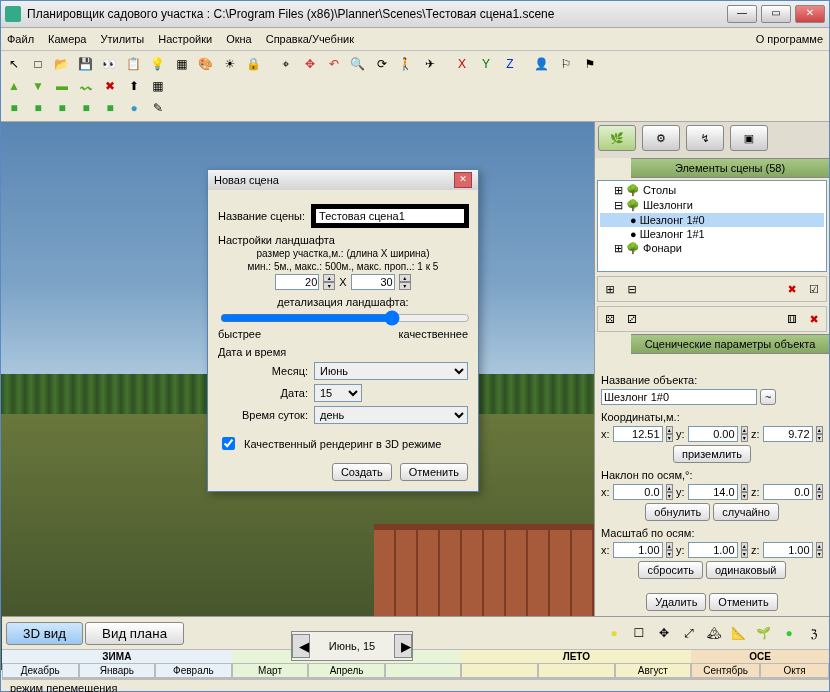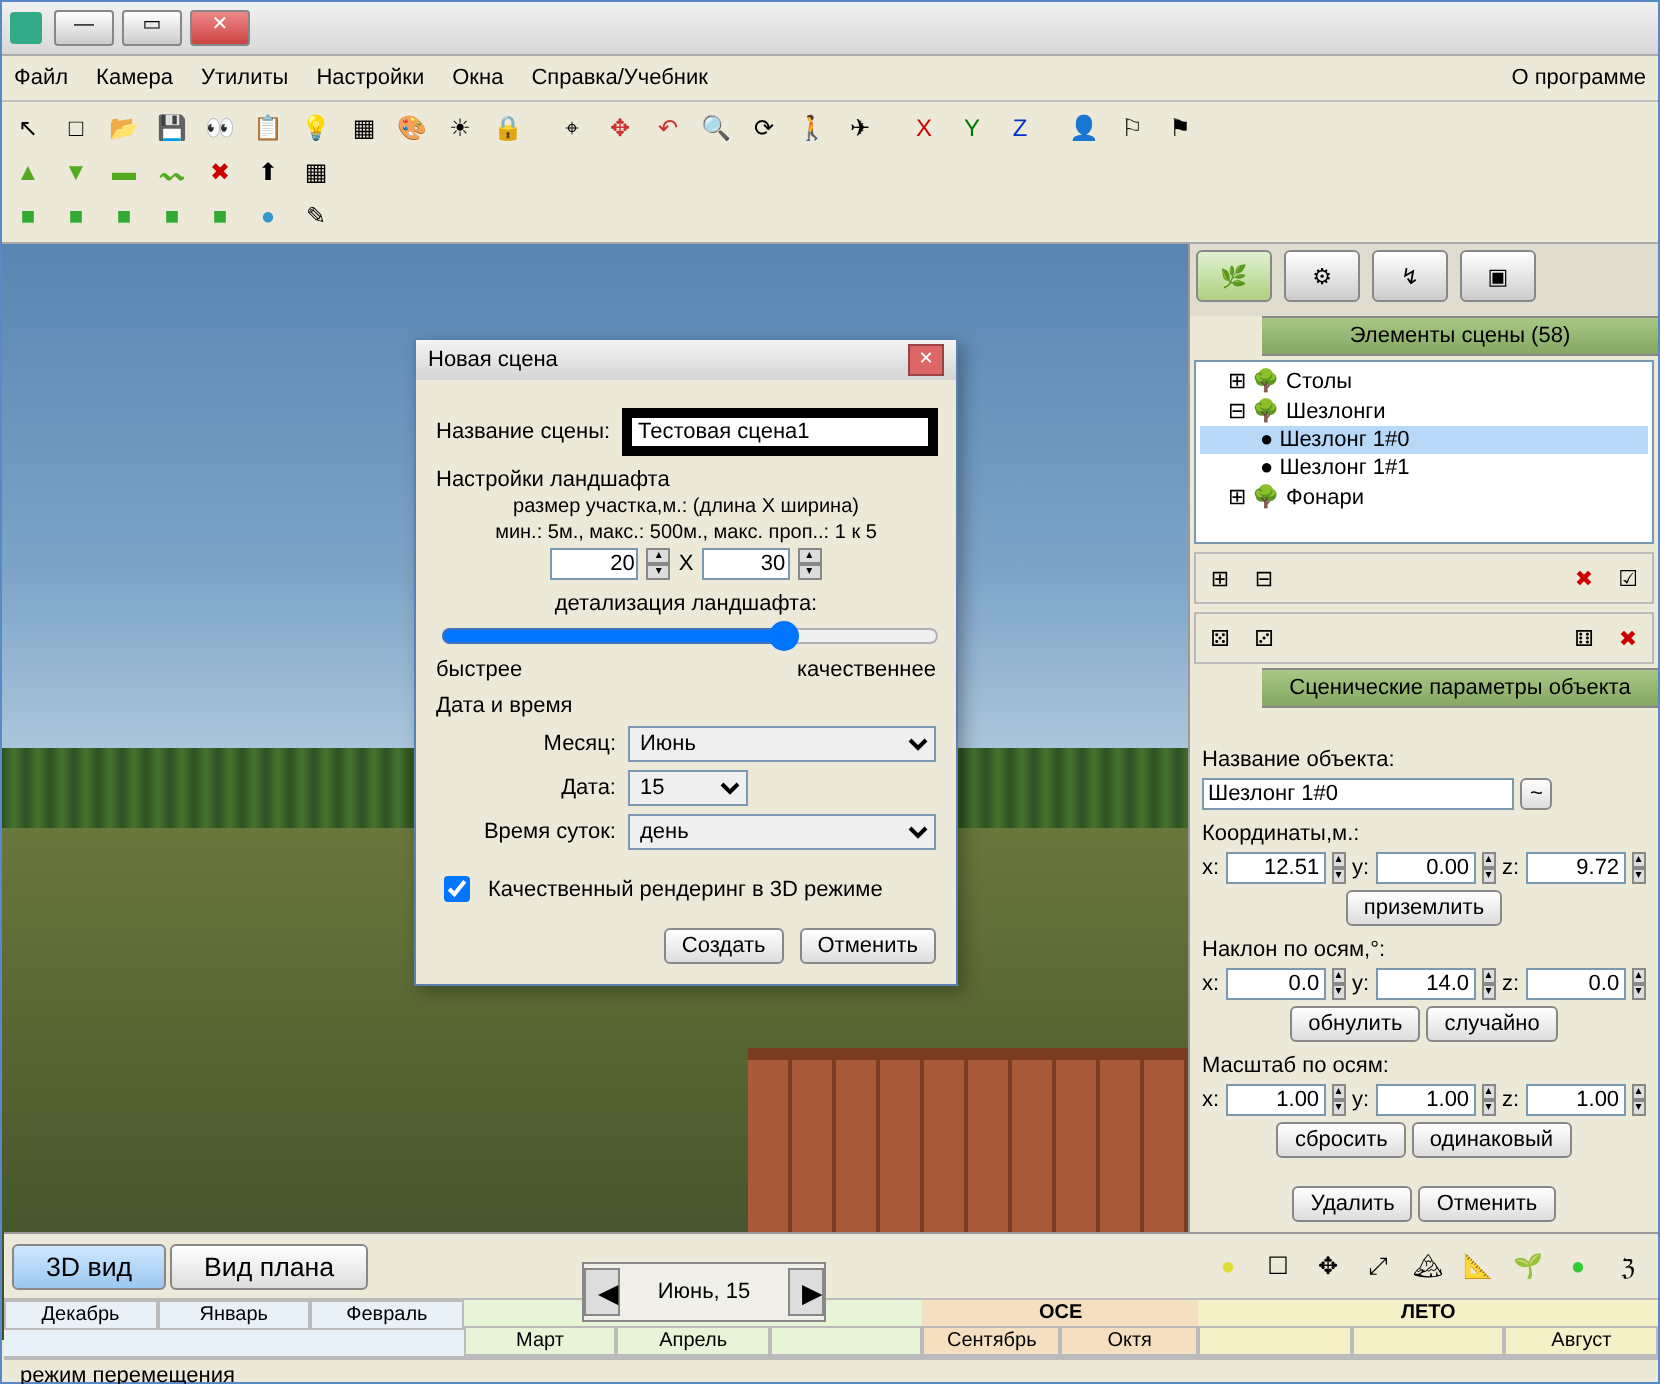--- a/index.html
+++ b/index.html
@@ -98,20 +98,21 @@
 .datecenter button { width:18px; height:24px; border:1px solid #888; background:#ddd;}
 .datecenter span { flex:1; text-align:center;}
 .toolrow2 { display:flex; gap:3px; align-items:center;}
 </style>
 </head>
 <body>
 
 <div class="window">
   <div class="titlebar">
     <div class="icon"></div>
+    <div class="title">Планировщик садового участка : C:\Program Files (x86)\Planner\Scenes\Тестовая сцена1.scene</div>
     <div class="winbtns">
       <div class="winbtn">—</div>
       <div class="winbtn">▭</div>
       <div class="winbtn close">✕</div>
     </div>
   </div>
 
   <div class="menubar">
     <span>Файл</span>
     <span>Камера</span>
@@ -297,47 +298,48 @@
         <div class="tbicon">⤢</div>
         <div class="tbicon">🏔</div>
         <div class="tbicon">📐</div>
         <div class="tbicon">🌱</div>
         <div class="tbicon" style="color:#3c3">●</div>
         <div class="tbicon">ℨ</div>
       </div>
     </div>
     <div class="seasons">
       <div class="season winter">
+        <div class="season-name">ЗИМА</div>
         <div class="months">
           <div class="month">Декабрь</div>
           <div class="month">Январь</div>
           <div class="month">Февраль</div>
         </div>
       </div>
       <div class="season spring">
         <div class="season-name">ВЕСНА</div>
         <div class="months">
           <div class="month">Март</div>
           <div class="month">Апрель</div>
           <div class="month"></div>
         </div>
       </div>
-      <div class="season autumn" style="flex:0.6">
-        <div class="season-name">ОСЕ</div>
-        <div class="months">
-          <div class="month">Сентябрь</div>
-          <div class="month">Октя</div>
-        </div>
-      </div>
       <div class="season summer">
         <div class="season-name">ЛЕТО</div>
         <div class="months">
           <div class="month"></div>
           <div class="month"></div>
           <div class="month">Август</div>
+        </div>
+      </div>
+      <div class="season autumn" style="flex:0.6">
+        <div class="season-name">ОСЕ</div>
+        <div class="months">
+          <div class="month">Сентябрь</div>
+          <div class="month">Октя</div>
         </div>
       </div>
     </div>
     <div class="status">режим перемещения</div>
   </div>
 
   <div class="datecenter">
     <button>◀</button>
     <span>Июнь, 15</span>
     <button>▶</button>
@@ -375,21 +377,21 @@
         <span>быстрее</span>
         <span>качественнее</span>
       </div>
       <div class="subhdr">Дата и время</div>
       <div class="drow">
         <label>Месяц:</label>
         <select style="flex:1"><option>Июнь</option></select>
       </div>
       <div class="drow">
         <label>Дата:</label>
-        <select style="width:60px"><option>15</option></select>
+        <select style="width:48px"><option>15</option></select>
       </div>
       <div class="drow">
         <label>Время суток:</label>
         <select style="flex:1"><option>день</option></select>
       </div>
       <div class="drow" style="margin-top:10px">
         <input type="checkbox" checked="" style="">
         <span>Качественный рендеринг в 3D режиме</span>
       </div>
       <div class="dbtns">

